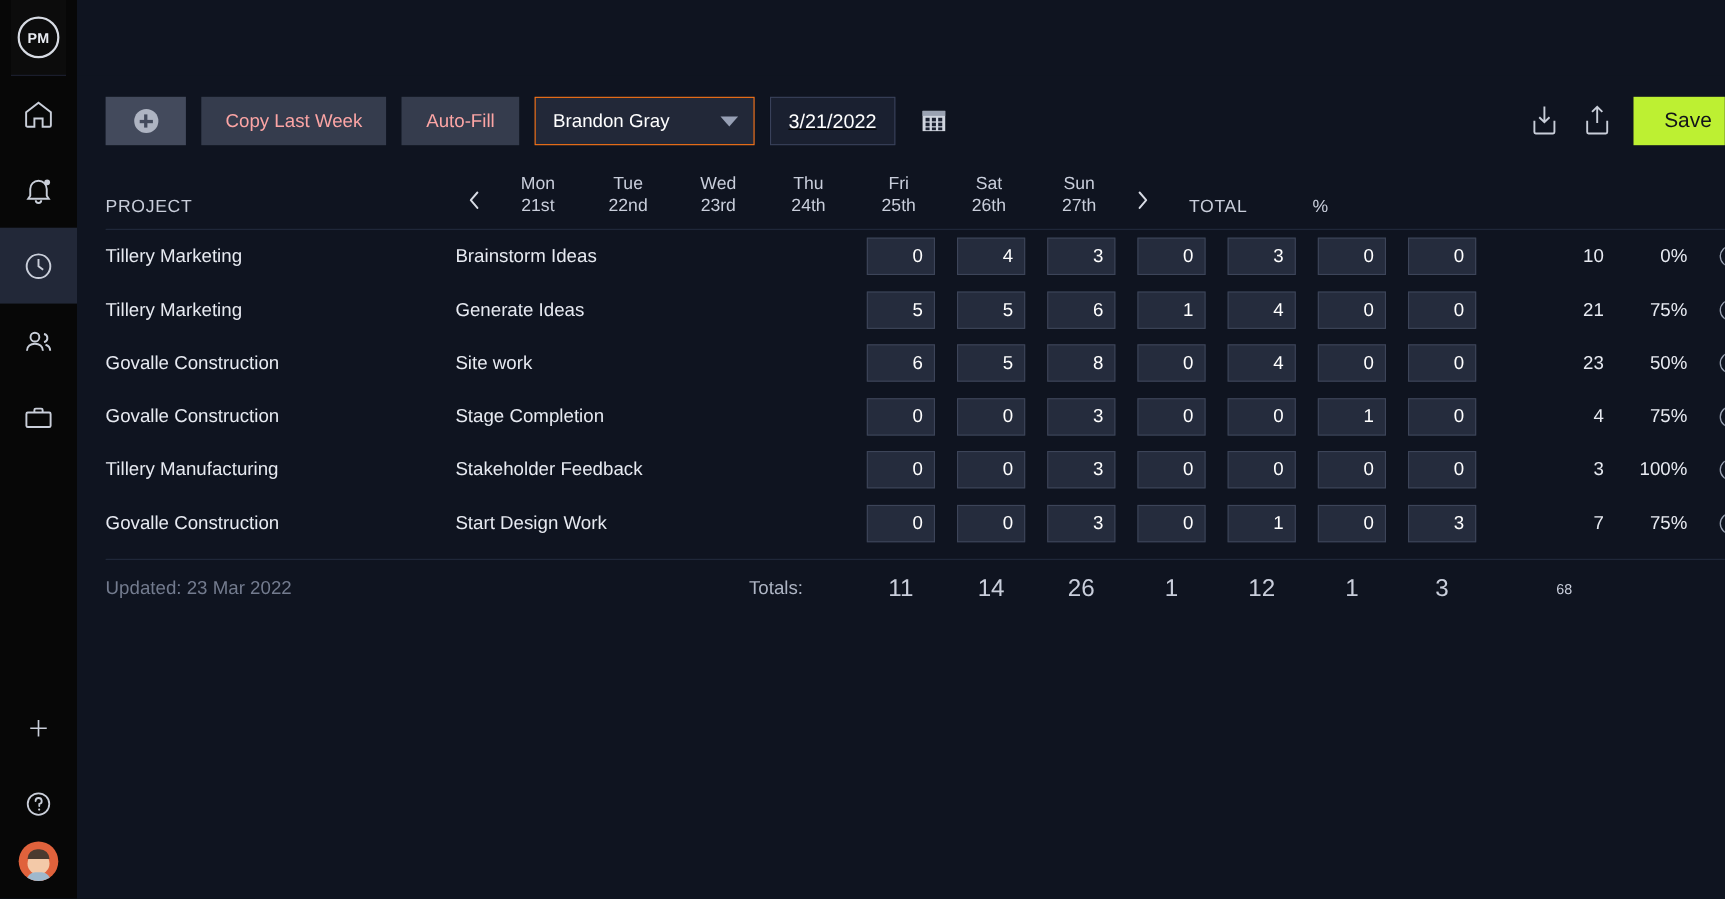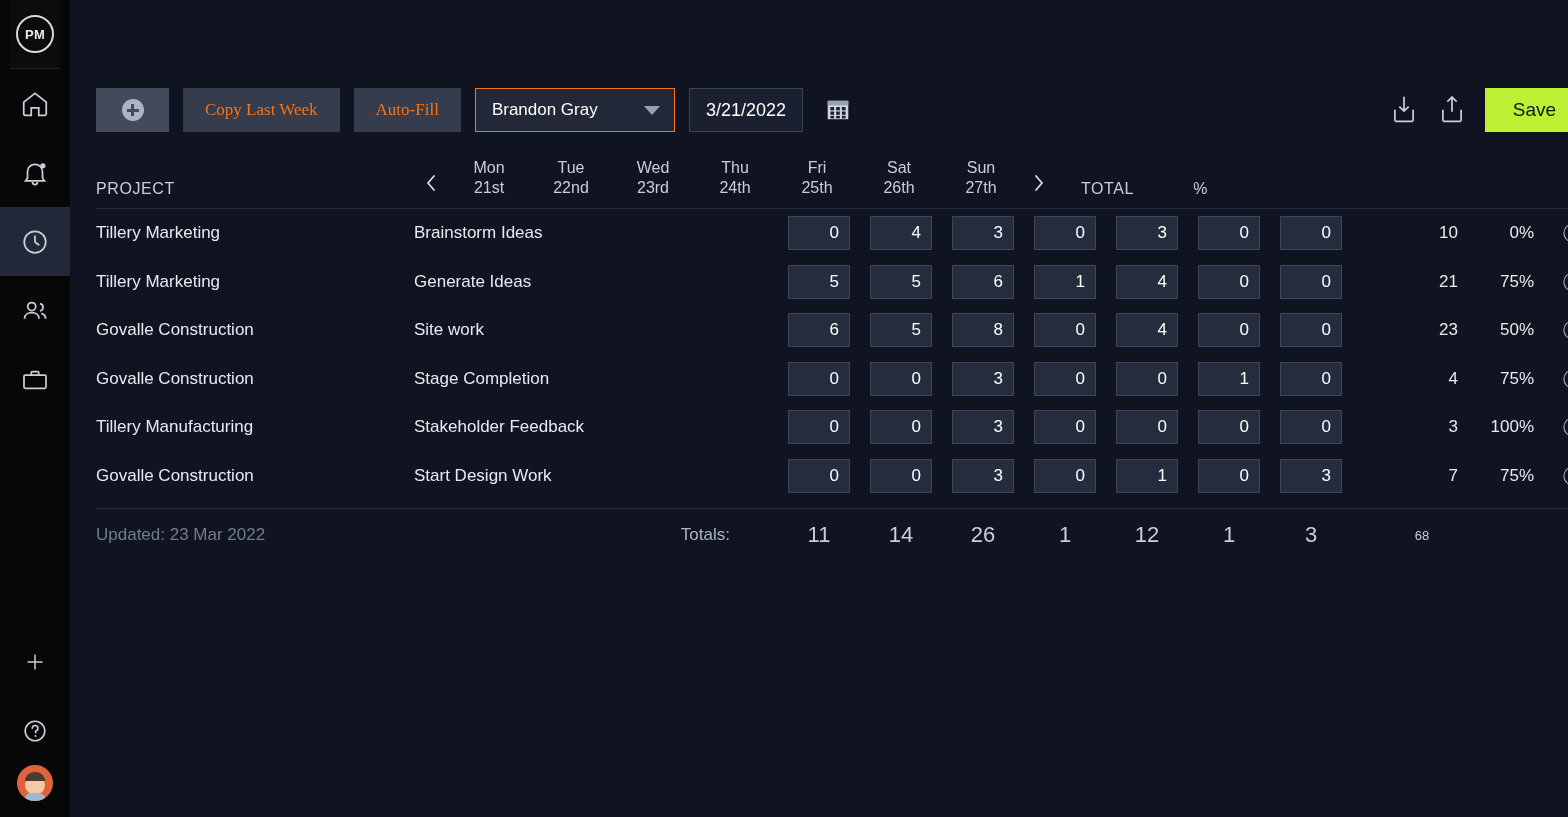--- a/index.html
+++ b/index.html
@@ -52,22 +52,22 @@
   
   .main { flex: 1 1 auto; height: 817px; background: #0f1420; position: relative; }
   .topbar-strip { height: 69px; background: #0f1420; }
 
   .toolbar {
     height: 82px; padding: 0 28px 0 26px;
     display: flex; align-items: center; gap: 14px;
   }
   .btn {
     height: 44px; border: none; cursor: pointer;
-    font-family: Liberation Serif, serif;
-    font-size: 17px; color: #f97316;
+    font-family: Liberation Sans, sans-serif;
+    font-size: 17px; color: #fca5a5;
     background: #353c4d;
     display: flex; align-items: center; justify-content: center;
   }
   .btn-add { width: 73px; background: #434a5c; }
   .plus-circle {
     width: 22px; height: 22px; border-radius: 50%;
     background: #aeb4c2; position: relative;
   }
   .plus-circle::before, .plus-circle::after {
     content:""; position:absolute; background:#434a5c;
@@ -84,21 +84,21 @@
     padding: 0 14px 0 16px; cursor: pointer; gap: 18px;
   }
   .select-wrap span.val { font-size: 17px; color: #ffffff; }
   .caret {
     width: 0; height: 0;
     border-left: 8px solid transparent; border-right: 8px solid transparent;
     border-top: 9px solid #97a0b5;
   }
   .date-wrap {
     height: 44px; background: #1a2030; border: 1px solid #39415a;
-    display: flex; align-items: center; padding: 0 16px; cursor: text;
+    display: flex; align-items: center; padding: 0 16px; cursor: text; text-decoration: underline;
   }
   .date-wrap span { font-size: 18px; color: #ffffff; }
   .cal-icon { width: 26px; height: 26px; cursor: pointer; margin-left: 8px; }
 
   .toolbar-right { margin-left: auto; display: flex; align-items: center; gap: 18px; }
   .icon-btn { width: 30px; height: 32px; cursor: pointer; }
   .btn-save {
     width: 99px; height: 44px; background: #bdf032; color: #12141a;
     font-size: 19px; border: none; cursor: pointer;
     display:flex; align-items:center; justify-content:center;

